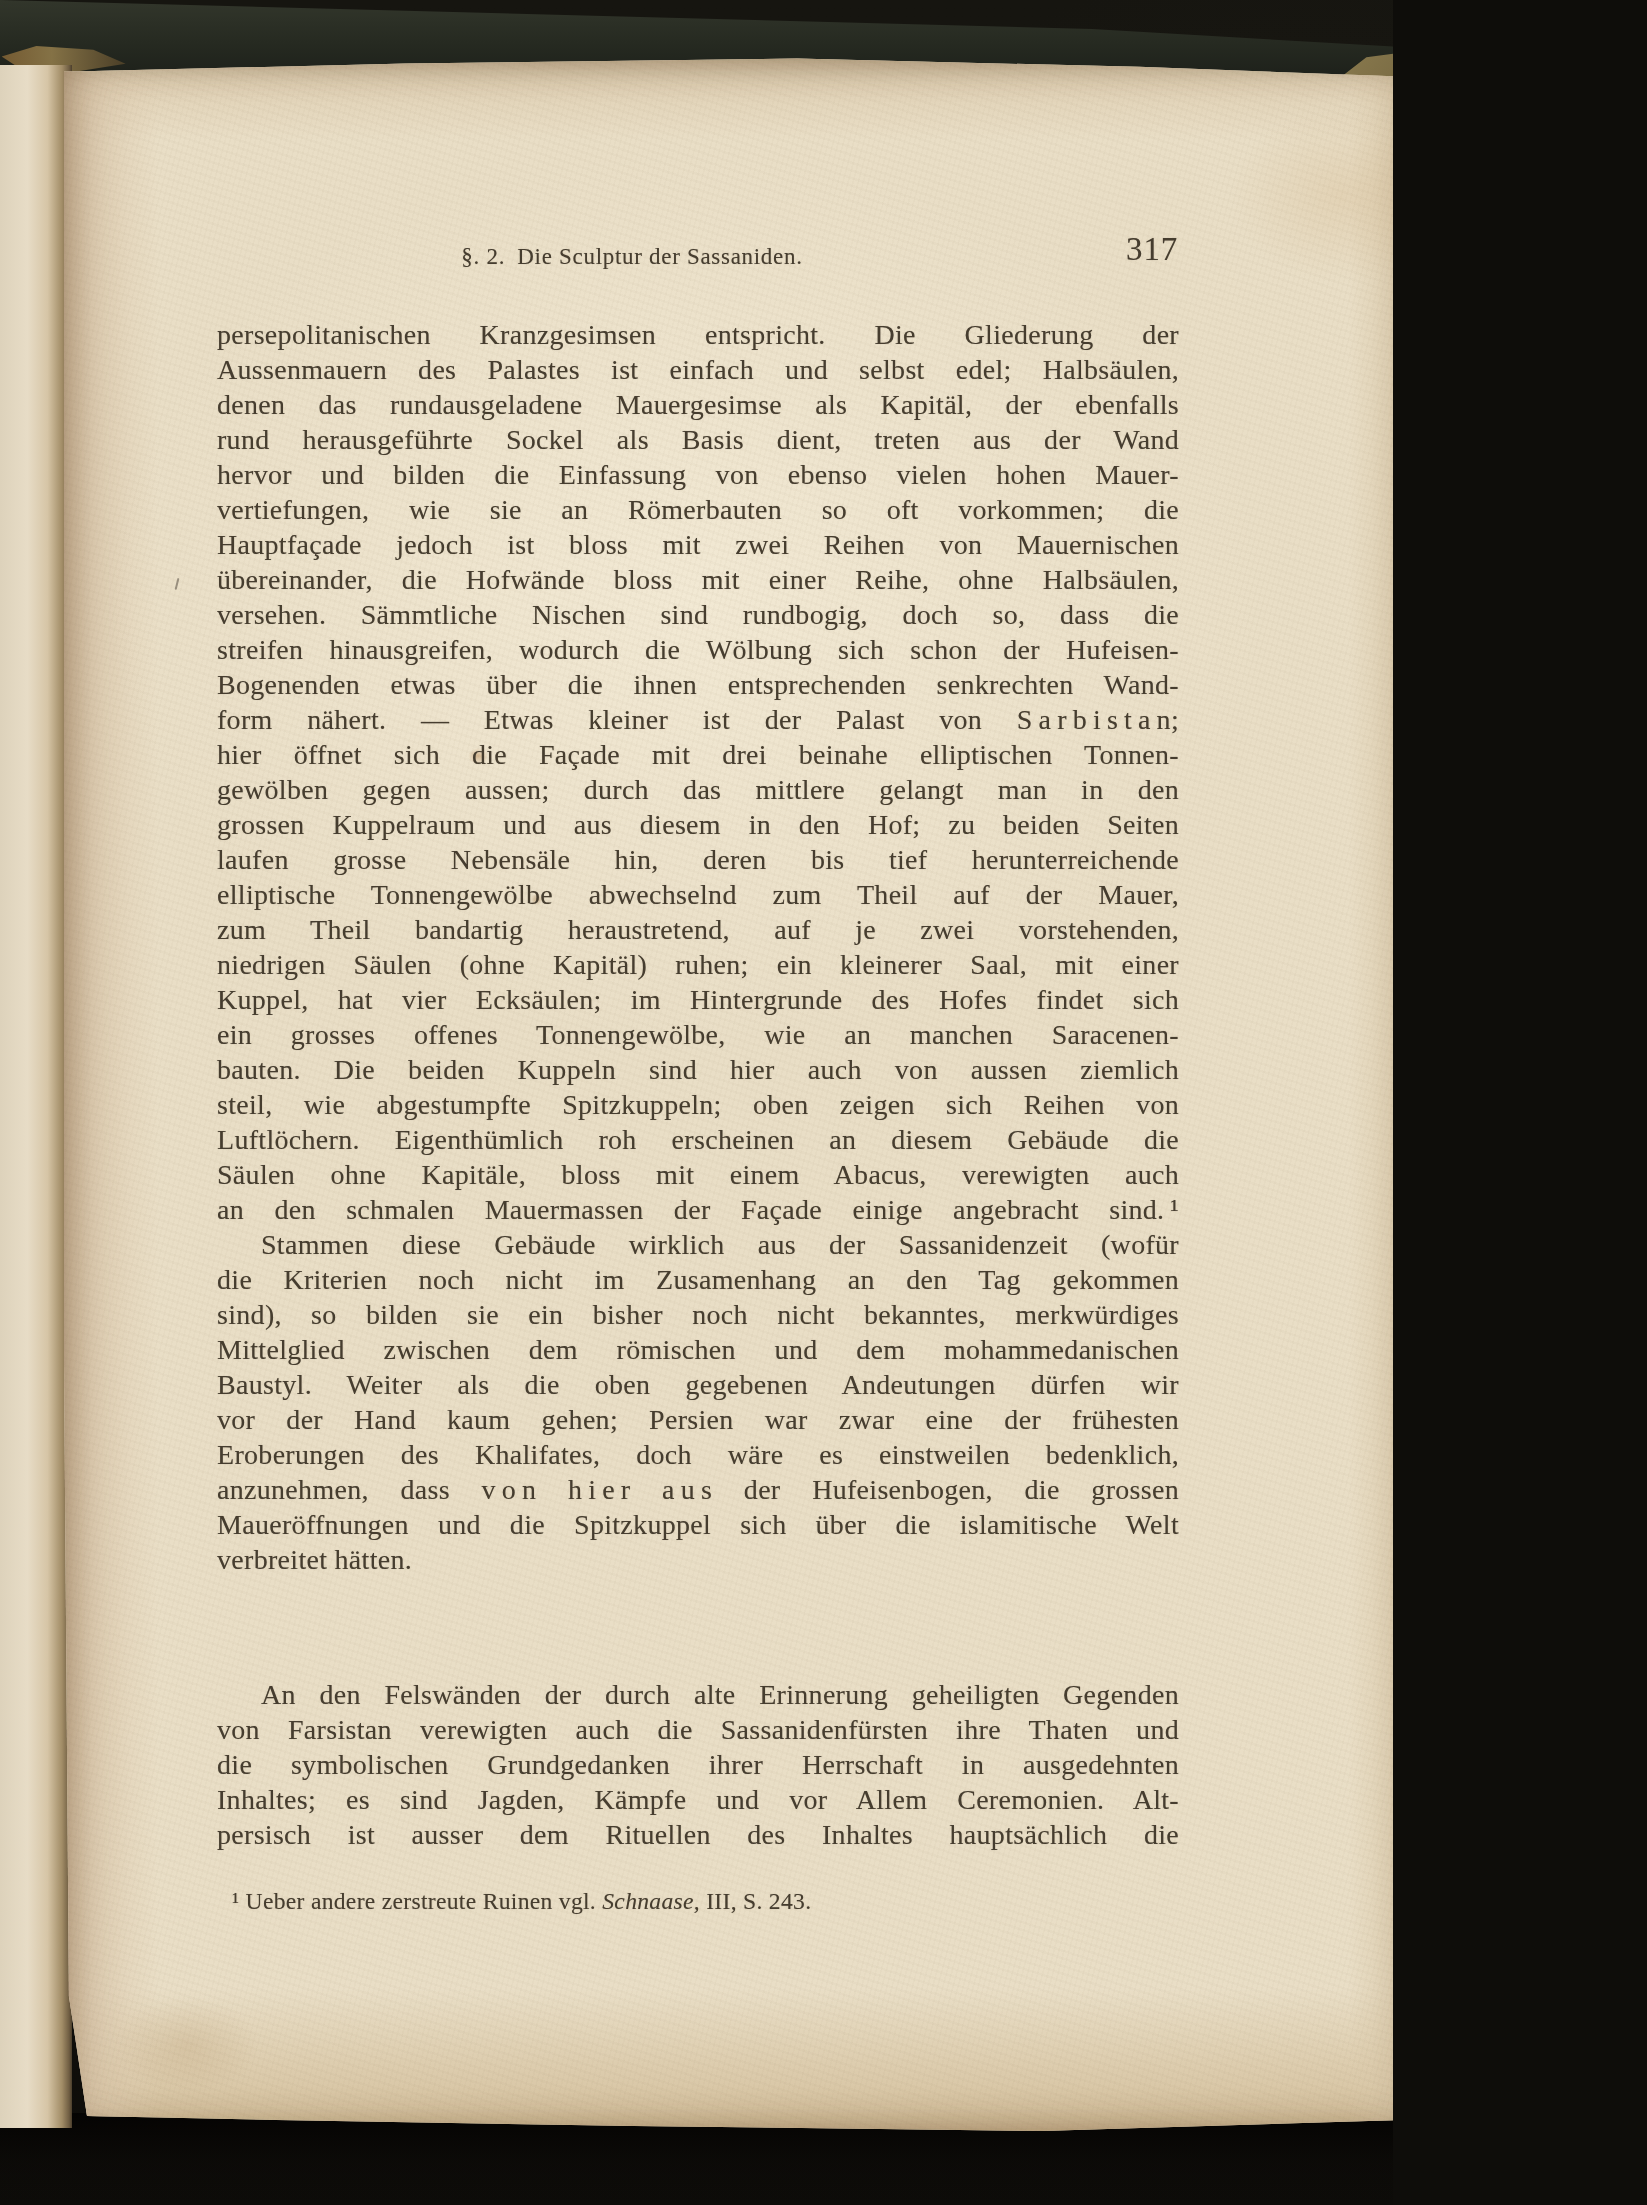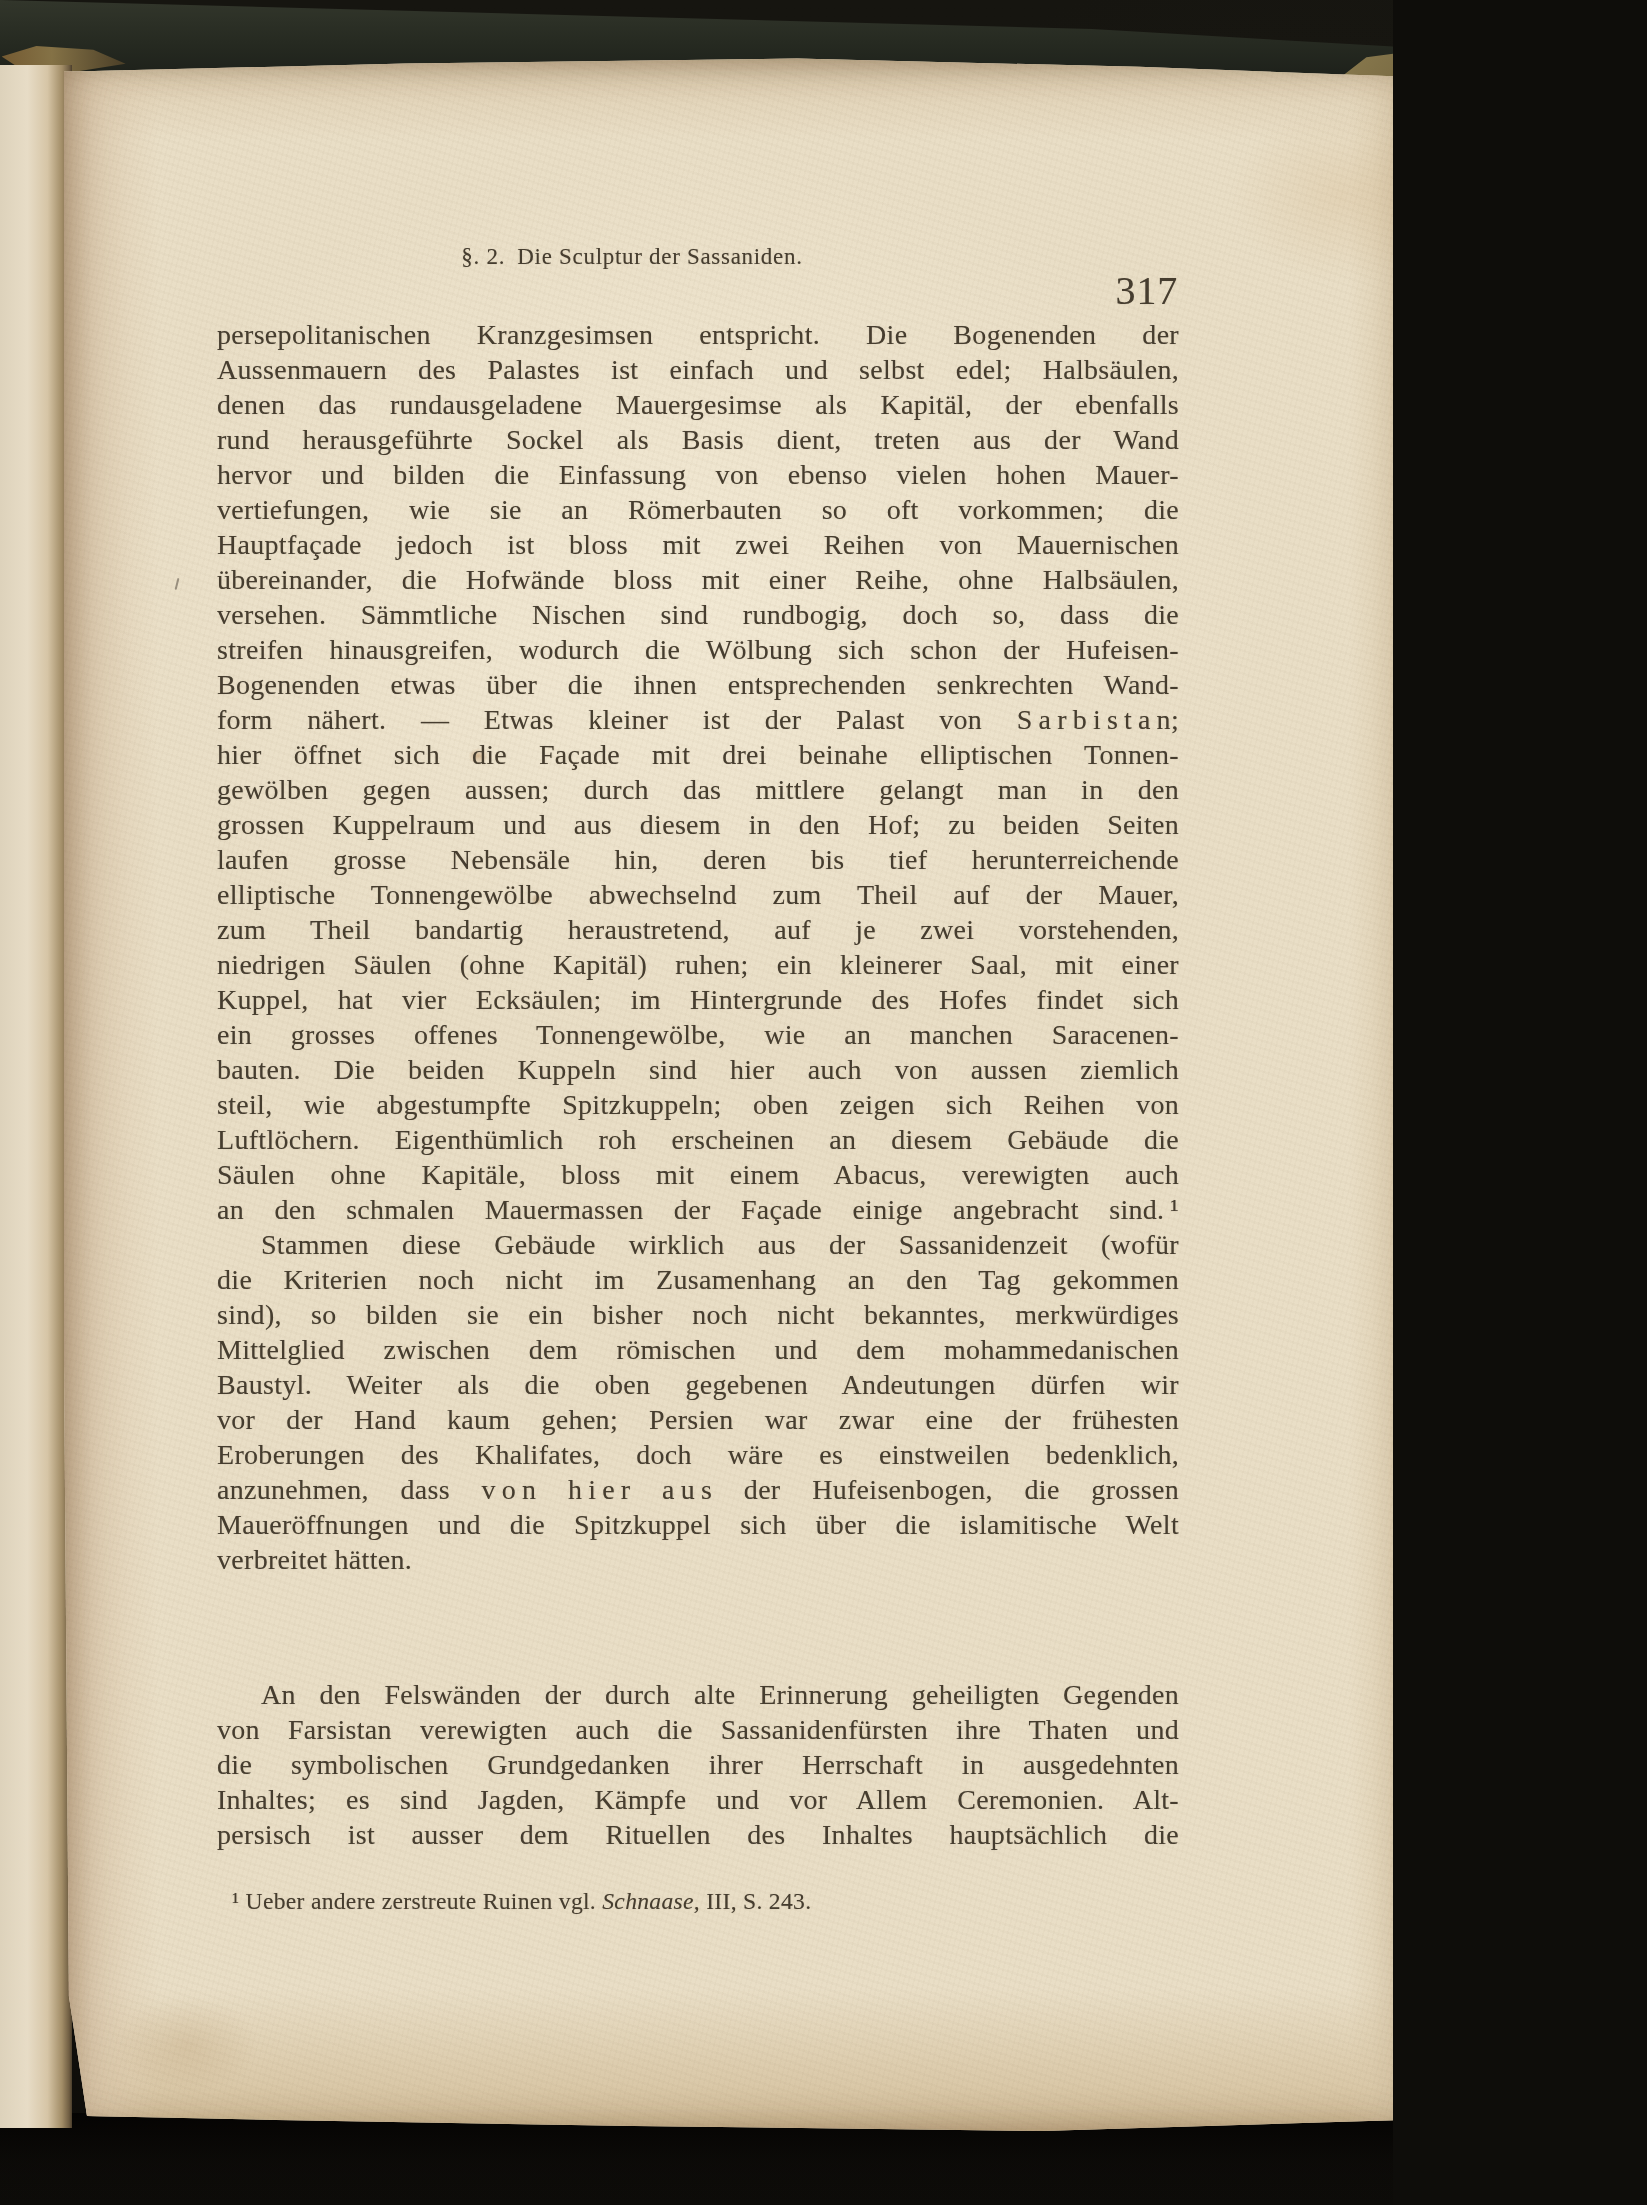--- a/index.html
+++ b/index.html
@@ -98,21 +98,21 @@
     background:rgba(90,80,70,.55);transform:rotate(14deg);border-radius:1.6px;
   }
   
   .ink{color:#463d2f;text-shadow:0 0 0.8px rgba(70,60,45,.35);}
   .running-header{
     position:absolute;left:568px;top:187px;transform:translateX(-50%);
     font-size:23px;letter-spacing:0.7px;white-space:nowrap;
   }
   .page-number{
     position:absolute;left:1114px;top:174px;transform:translateX(-100%);
-    font-size:40px;letter-spacing:0.8px;margin-top:36px;
+    font-size:33px;letter-spacing:0.8px;
   }
   .text-column{
     position:absolute;left:153px;top:260px;width:962px;
     font-size:28px;line-height:35px;letter-spacing:0.3px;
   }
   .text-line{text-align:justify;text-align-last:justify;}
   .text-line.ragged{text-align-last:left;}
   .text-line.indent{text-indent:44px;}
   .section-heading{
     position:absolute;left:153px;top:1563px;width:962px;text-align:center;
@@ -151,21 +151,21 @@
     <div class="stain stain-c"></div>
     <div class="stain stain-d"></div>
     <div class="margin-mark"></div>
 
     <div class="running-header ink">§. 2. Die Sculptur der Sassaniden.</div>
 
     <div class="page-number ink">317</div>
 
     <div class="text-column ink">
       <div>
-          <div class="text-line">persepolitanischen Kranzgesimsen entspricht. Die Bogenenden der</div>
+          <div class="text-line">persepolitanischen Kranzgesimsen entspricht. Die Gliederung der</div>
           <div class="text-line">Aussenmauern des Palastes ist einfach und selbst edel; Halbsäulen,</div>
           <div class="text-line">denen das rundausgeladene Mauergesimse als Kapitäl, der ebenfalls</div>
           <div class="text-line">rund herausgeführte Sockel als Basis dient, treten aus der Wand</div>
           <div class="text-line">hervor und bilden die Einfassung von ebenso vielen hohen Mauer-</div>
           <div class="text-line">vertiefungen, wie sie an Römerbauten so oft vorkommen; die</div>
           <div class="text-line">Hauptfaçade jedoch ist bloss mit zwei Reihen von Mauernischen</div>
           <div class="text-line">übereinander, die Hofwände bloss mit einer Reihe, ohne Halbsäulen,</div>
           <div class="text-line">versehen. Sämmtliche Nischen sind rundbogig, doch so, dass die</div>
           <div class="text-line">streifen hinausgreifen, wodurch die Wölbung sich schon der Hufeisen-</div>
           <div class="text-line">Bogenenden etwas über die ihnen entsprechenden senkrechten Wand-</div>

